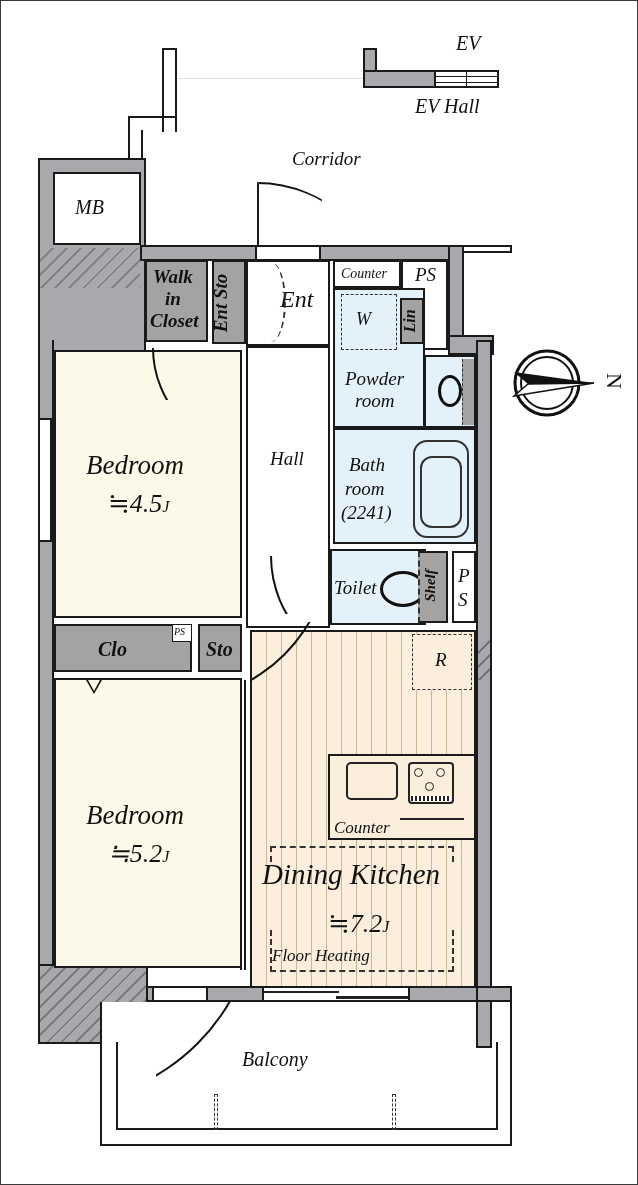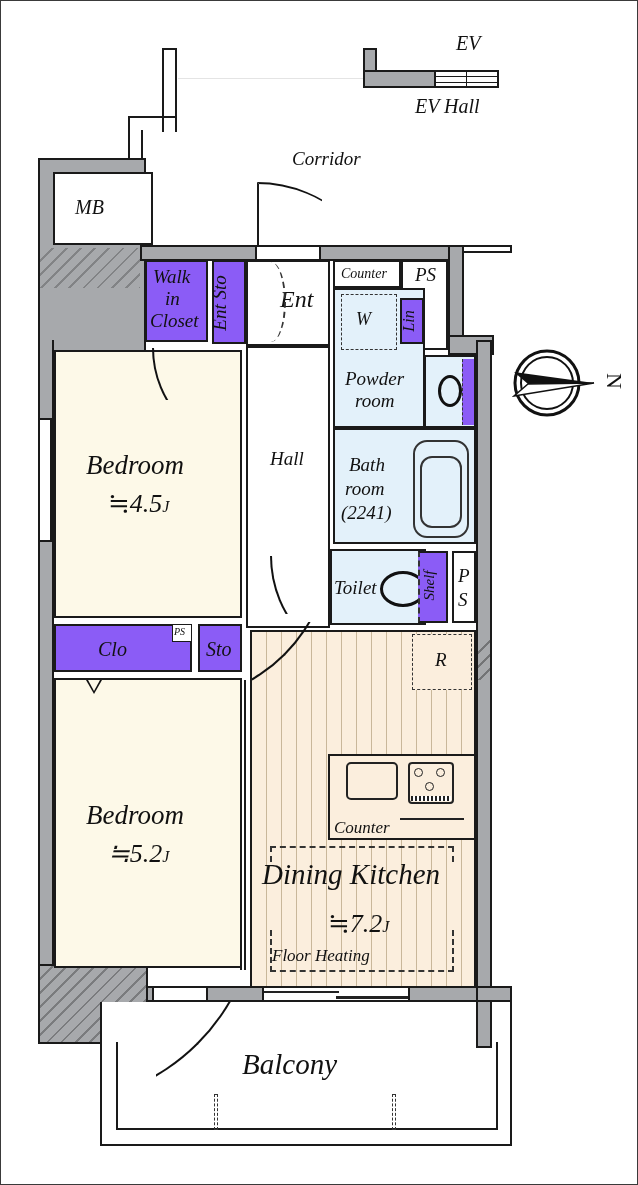--- a/index.html
+++ b/index.html
@@ -3,21 +3,21 @@
 <meta charset="utf-8">
 <style>
   html,body{margin:0;padding:0;background:#ffffff;}
   body{width:638px;height:1185px;position:relative;overflow:hidden;font-family:"DejaVu Serif","Liberation Serif",serif;}
   .frame{position:absolute;left:0;top:0;width:636px;height:1183px;border:1px solid #3a3a3a;}
   .abs{position:absolute;box-sizing:border-box;}
   .wall{background:#a7a9ac;border:2px solid #1a1a1a;}
   .lbl{position:absolute;font-style:italic;color:#111;white-space:nowrap;font-family:"Liberation Serif","DejaVu Serif",serif;}
   .room{border:2px solid #1a1a1a;}
   .cream{background:#fdf9e8;}
-  .tan{background:#8b5cf6;}
+  .tan{background:#a3a3a3;font-weight:bold;}
   .blue{background:#e3f1fa;}
   .peach{background:#fbeedd;}
   .white{background:#ffffff;}
   .dash{border:2px dashed #333;}
   .stripes{background-image:repeating-linear-gradient(90deg,transparent 0 14px,#c9b79a 14px 15px);}
   .hatch{background-image:repeating-linear-gradient(135deg,transparent 0 8px,#111 8px 10px);}
   .door-arc{position:absolute;border:2px solid #111;box-sizing:border-box;}
 </style>
 </head>
 <body>
@@ -30,21 +30,21 @@
 <div class="abs" style="left:178px;top:78px;width:190px;height:1px;background:#e4e4e4;"></div>
 
 <div class="abs wall" style="left:363px;top:48px;width:14px;height:40px;"></div>
 <div class="abs wall" style="left:363px;top:70px;width:75px;height:18px;border-top:2px solid #1a1a1a;"></div>
 <div class="abs" style="left:434px;top:70px;width:65px;height:18px;border:2px solid #1a1a1a;background:#fff;background-image:linear-gradient(#1a1a1a,#1a1a1a),linear-gradient(#1a1a1a,#1a1a1a),linear-gradient(#1a1a1a,#1a1a1a);background-size:100% 1px,100% 1px,1px 100%;background-position:0 4px,0 10px,30px 0;background-repeat:no-repeat;"></div>
 <div class="lbl" style="left:456px;top:32px;font-size:20px;">EV</div>
 <div class="lbl" style="left:415px;top:95px;font-size:20px;">EV Hall</div>
 <div class="lbl" style="left:292px;top:148px;font-size:19px;">Corridor</div>
 
 <div class="abs wall" style="left:38px;top:158px;width:108px;height:195px;"></div>
-<div class="abs white room" style="left:53px;top:172px;width:100px;height:73px;border-width:2px;text-align:center;">
+<div class="abs white room" style="left:53px;top:172px;width:88px;height:73px;border-width:2px;text-align:center;">
   <div class="lbl" style="left:20px;top:22px;font-size:20px;">MB</div>
 </div>
 <div class="abs hatch" style="left:40px;top:248px;width:100px;height:40px;opacity:0.25;"></div>
 <div class="abs wall" style="left:38px;top:340px;width:16px;height:700px;border-top:none;border-bottom:none;"></div>
 <div class="abs" style="left:38px;top:418px;width:14px;height:124px;background:#fff;border:2px solid #1a1a1a;"></div>
 <div class="abs wall" style="left:38px;top:964px;width:110px;height:80px;"></div>
 <div class="abs hatch" style="left:40px;top:966px;width:106px;height:76px;opacity:0.3;"></div>
 
 <div class="abs wall" style="left:140px;top:245px;width:322px;height:16px;"></div>
 <div class="abs" style="left:462px;top:245px;width:50px;height:8px;border:2px solid #1a1a1a;background:#fff;"></div>
@@ -169,21 +169,21 @@
 
 <div class="abs wall" style="left:146px;top:986px;width:332px;height:16px;"></div>
 <div class="abs white" style="left:152px;top:986px;width:56px;height:16px;border:2px solid #1a1a1a;"></div>
 <div class="abs white" style="left:262px;top:986px;width:148px;height:16px;border:2px solid #1a1a1a;background-image:linear-gradient(#222,#222),linear-gradient(#222,#222);background-size:75px 2px,75px 3px;background-position:0 3px,72px 8px;background-repeat:no-repeat;"></div>
 
 <div class="abs" style="left:100px;top:1002px;width:412px;height:144px;border:2px solid #1a1a1a;border-top:none;background:#fff;">
   <div class="abs" style="left:14px;top:40px;width:382px;height:88px;border:2px solid #1a1a1a;border-top:none;"></div>
   <div class="door-arc" style="left:-48px;top:-102px;width:204px;height:204px;border-radius:0 0 100% 0;clip-path:inset(50% 0 0 50%);border-top:none;border-left:none;"></div>
   <div class="abs" style="left:112px;top:92px;width:4px;height:36px;border:1px dashed #333;"></div>
   <div class="abs" style="left:290px;top:92px;width:4px;height:36px;border:1px dashed #333;"></div>
-  <div class="lbl" style="left:140px;top:46px;font-size:29px;">Balcony</div>
+  <div class="lbl" style="left:140px;top:46px;font-size:20px;">Balcony</div>
 </div>
 <div class="abs wall" style="left:476px;top:1000px;width:16px;height:48px;"></div>
 
 <div class="abs" style="left:512px;top:348px;width:70px;height:70px;">
   <svg width="100" height="70" viewBox="0 0 100 70">
     <circle cx="35" cy="35" r="32" fill="#fff" stroke="#111" stroke-width="3"></circle>
     <circle cx="35" cy="35" r="26" fill="none" stroke="#111" stroke-width="2"></circle>
     <polygon points="2,24 82,35 16,36" fill="#111"></polygon>
     <polygon points="2,48 82,35 16,36" fill="#fff" stroke="#111" stroke-width="1.5"></polygon>
   </svg>

